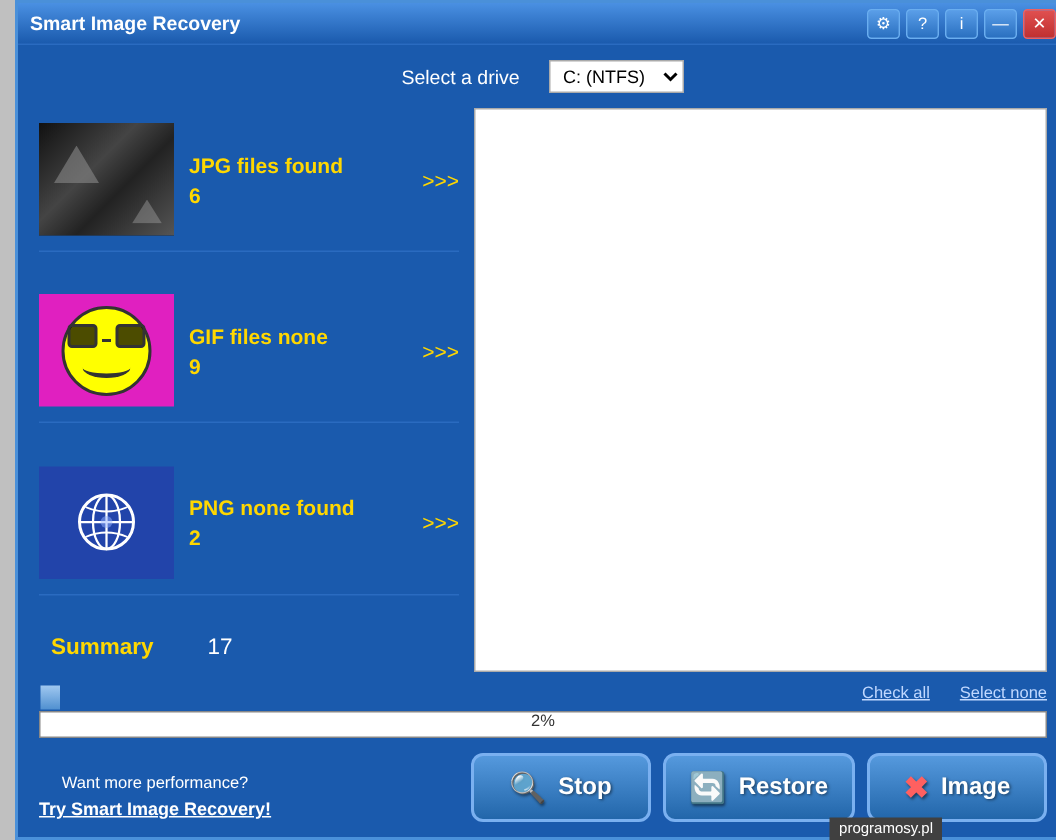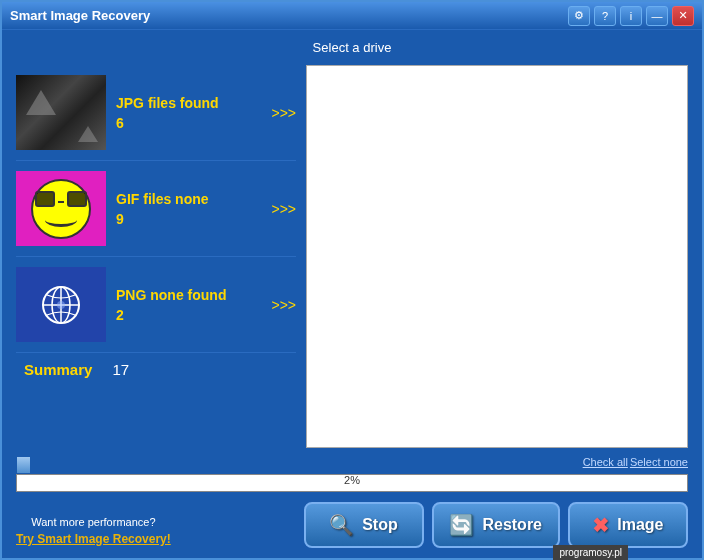--- a/index.html
+++ b/index.html
@@ -83,20 +83,21 @@
     .main-area {
       display: flex;
       gap: 10px;
       flex: 1;
     }
     .left-panel {
       width: 280px;
       display: flex;
       flex-direction: column;
       gap: 0;
+      justify-content: space-between;
     }
     .file-type-row {
       display: flex;
       align-items: center;
       padding: 10px 0;
       border-bottom: 1px solid #2a6bc0;
       gap: 10px;
     }
     .file-type-row:last-of-type {
       border-bottom: none;
@@ -140,21 +141,21 @@
     }
     .arrows {
       color: #ffd700;
       font-size: 14px;
       cursor: pointer;
     }
     .summary-row {
       display: flex;
       align-items: center;
       padding: 8px 0;
-      gap: 4px;
+      gap: 20px;
     }
     .summary-label {
       color: #ffd700;
       font-size: 15px;
       font-weight: bold;
       margin-left: 8px;
     }
     .summary-count {
       color: white;
       font-size: 15px;
@@ -191,21 +192,21 @@
       justify-content: center;
     }
     .progress-text {
       color: #333;
       font-size: 11px;
       text-align: center;
       width: 100%;
     }
     .check-links {
       display: flex;
-      gap: 2px;
+      gap: 20px;
       justify-content: flex-end;
     }
     .check-link {
       color: #c0d8ff;
       font-size: 11px;
       text-decoration: underline;
       cursor: pointer;
     }
     .action-row {
       display: flex;
@@ -213,21 +214,21 @@
       justify-content: space-between;
       margin-top: 4px;
     }
     .promo-text {
       color: white;
       font-size: 11px;
       text-align: center;
       line-height: 1.5;
     }
     .promo-link {
-      color: #eab308;
+      color: #ffffff;
       text-decoration: underline;
       font-weight: bold;
       cursor: pointer;
       font-size: 12px;
     }
     .btn-group {
       display: flex;
       gap: 8px;
     }
     .action-btn {
@@ -264,20 +265,21 @@
       right: 0;
       background: #4a9a40;
       color: white;
       font-size: 10px;
       padding: 2px 6px;
     }
     .window-wrapper {
       position: relative;
       width: 628px;
       height: 560px;
+      padding-left: 10px;
     }
 
     
     .smiley {
       width: 60px;
       height: 60px;
       background: yellow;
       border-radius: 50%;
       position: relative;
       border: 2px solid #333;
@@ -364,20 +366,23 @@
         <div class="title-btn close-btn">
           <span>✕</span>
         </div>
       </div>
     </div>
 
     <div class="content">
 
       <div class="drive-row">
         <span class="drive-label">Select a drive</span>
+        <select class="drive-select">
+          <option>C: (NTFS)</option>
+        </select>
       </div>
 
       <div class="main-area">
 
         <div class="left-panel">
 
           <div class="file-type-row">
             <div class="thumbnail thumb-jpg">
               <div class="jpg-img-overlay"></div>
             </div>

